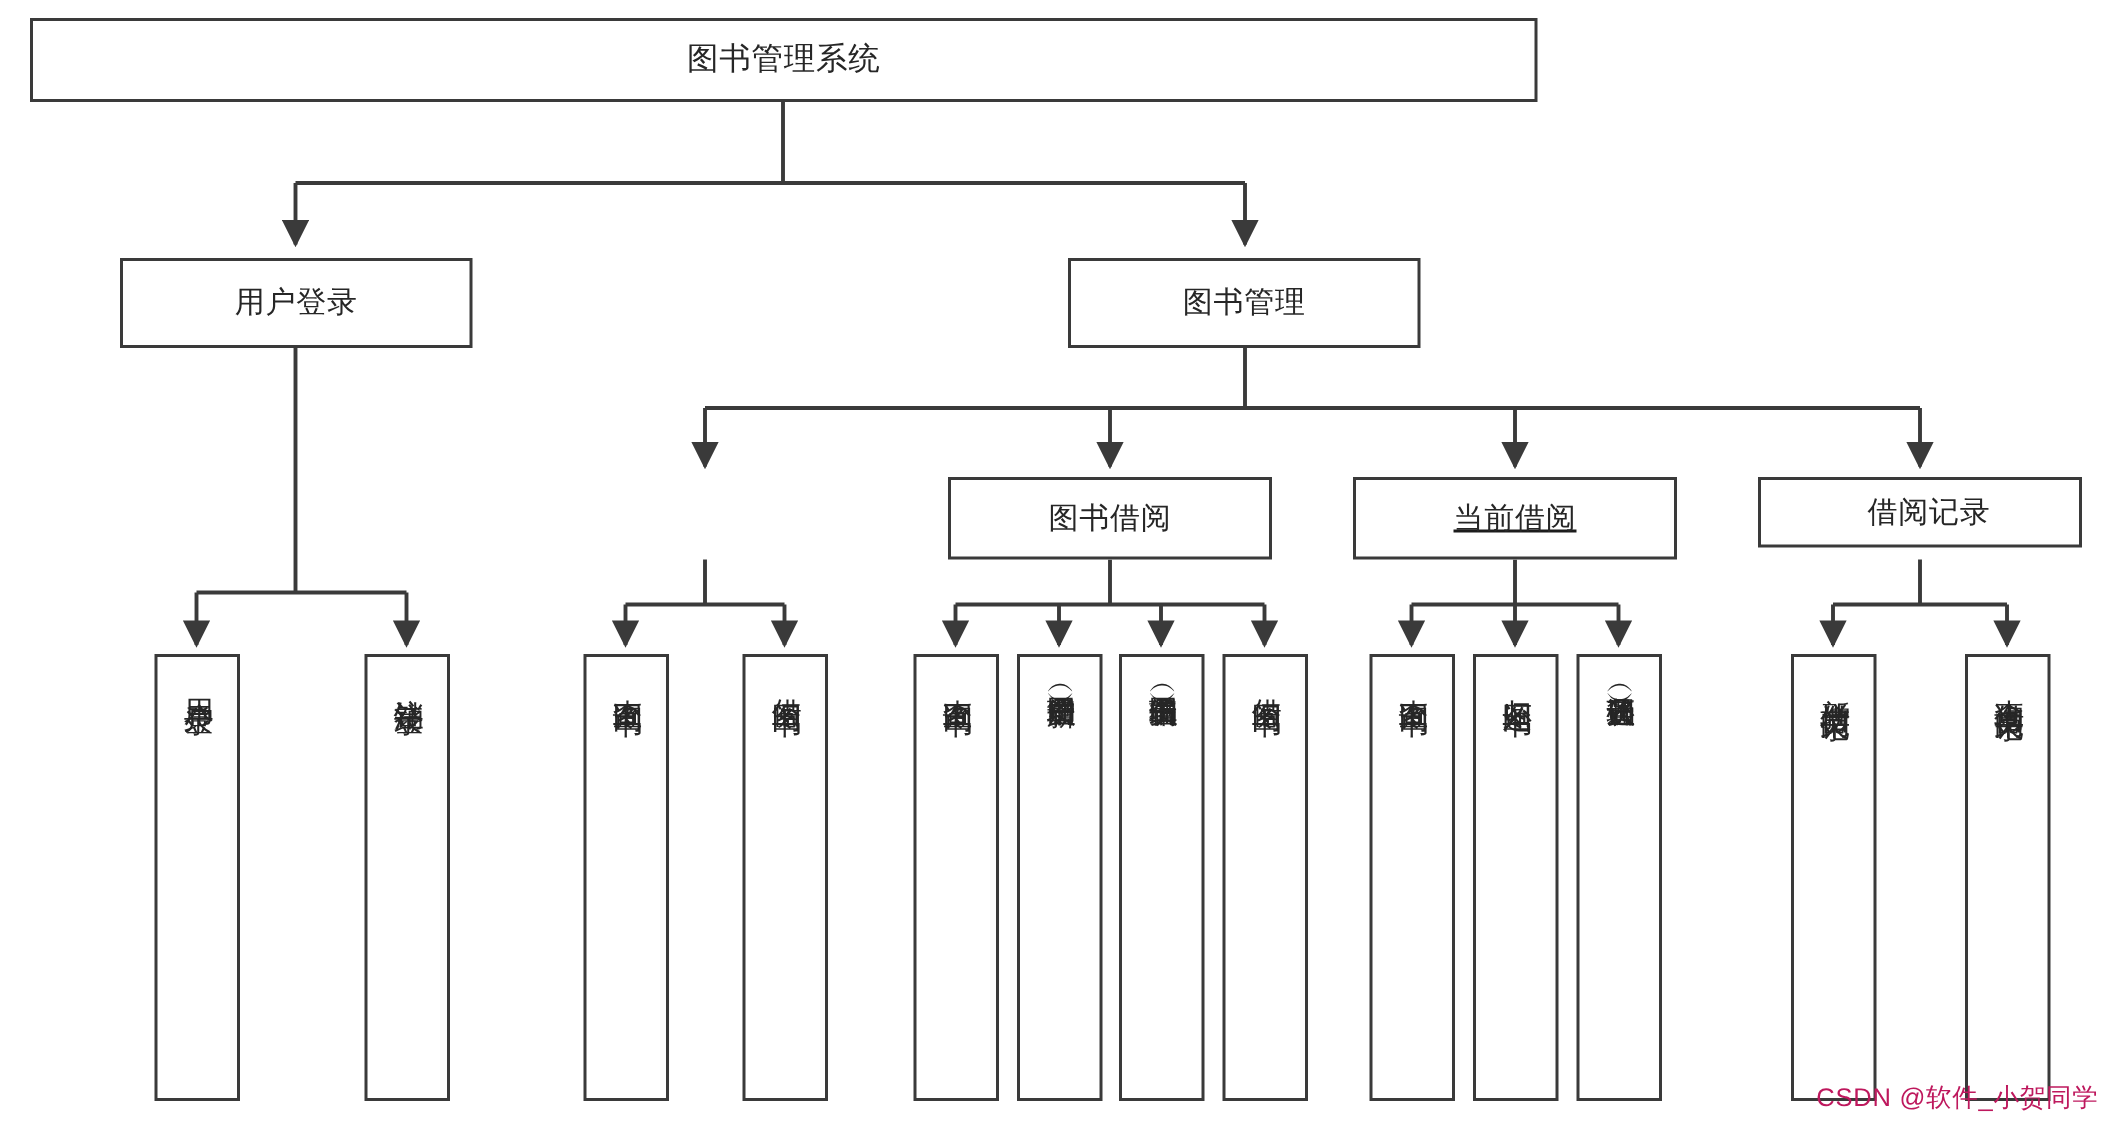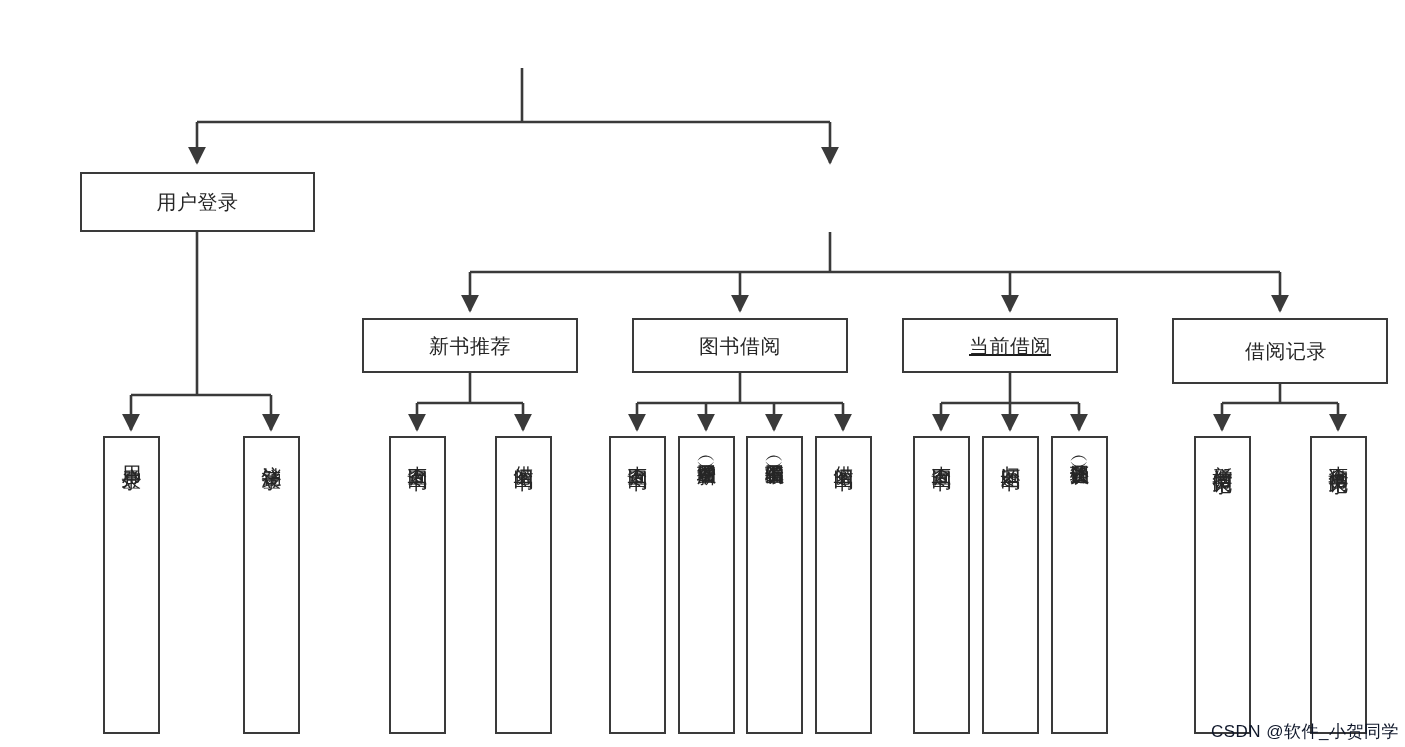--- a/index.html
+++ b/index.html
@@ -66,21 +66,21 @@
   }
   .node.leaf.tall-text .node-label {
     font-size: 19px;
     letter-spacing: 0px;
   }
   .watermark {
     position: absolute;
     right: 6px;
     bottom: 4px;
     font-size: 17px;
-    color: #0f172a;
+    color: #be185d;
     white-space: nowrap;
     letter-spacing: 0.5px;
     user-select: none;
   }
 </style>
 </head>
 <body>
 
 <div id="canvas">
 
@@ -128,35 +128,38 @@
       <path d="M 1010 403 L 1010 430" marker-end="url(#arrow)"></path>
       <path d="M 1079 403 L 1079 430" marker-end="url(#arrow)"></path>
 
       <path d="M 1280 373 L 1280 403"></path>
       <path d="M 1222 403 L 1338 403"></path>
       <path d="M 1222 403 L 1222 430" marker-end="url(#arrow)"></path>
       <path d="M 1338 403 L 1338 430" marker-end="url(#arrow)"></path>
     </g>
   </svg>
 
+  <div class="node title-node" style="left:20px; top:12px; width:1005px; height:56px;">
+    <span class="node-label">图书管理系统</span>
+  </div>
 
   <div class="node level2" style="left:80px; top:172px; width:235px; height:60px;">
     <span class="node-label">用户登录</span>
   </div>
-
-  <div class="node level3" style="left:362px; top:318px; width:216px; height:55px;">
-    <span class="node-label">新书推荐</span>
-  </div>
+  <div class="node level2" style="left:712px; top:172px; width:235px; height:60px;">
+    <span class="node-label">图书管理</span>
+  </div>
+
   <div class="node level3" style="left:632px; top:318px; width:216px; height:55px;text-align:center;">
     <span class="node-label">图书借阅</span>
   </div>
   <div class="node level3" style="left:902px; top:318px; width:216px; height:55px;text-decoration:underline;">
     <span class="node-label">当前借阅</span>
   </div>
-  <div class="node level3" style="left:1172px; top:318px; width:216px; height:66px;padding-left:12px;">
+  <div class="node level3" style="left:1172px; top:318px; width:216px; height:47px;padding-left:12px;">
     <span class="node-label">借阅记录</span>
   </div>
 
   <div class="node leaf" style="left:103px; top:436px; width:57px; height:298px;">
     <span class="node-label">用户登录</span>
   </div>
   <div class="node leaf" style="left:243px; top:436px; width:57px; height:298px;">
     <span class="node-label">注销登录</span>
   </div>
 

